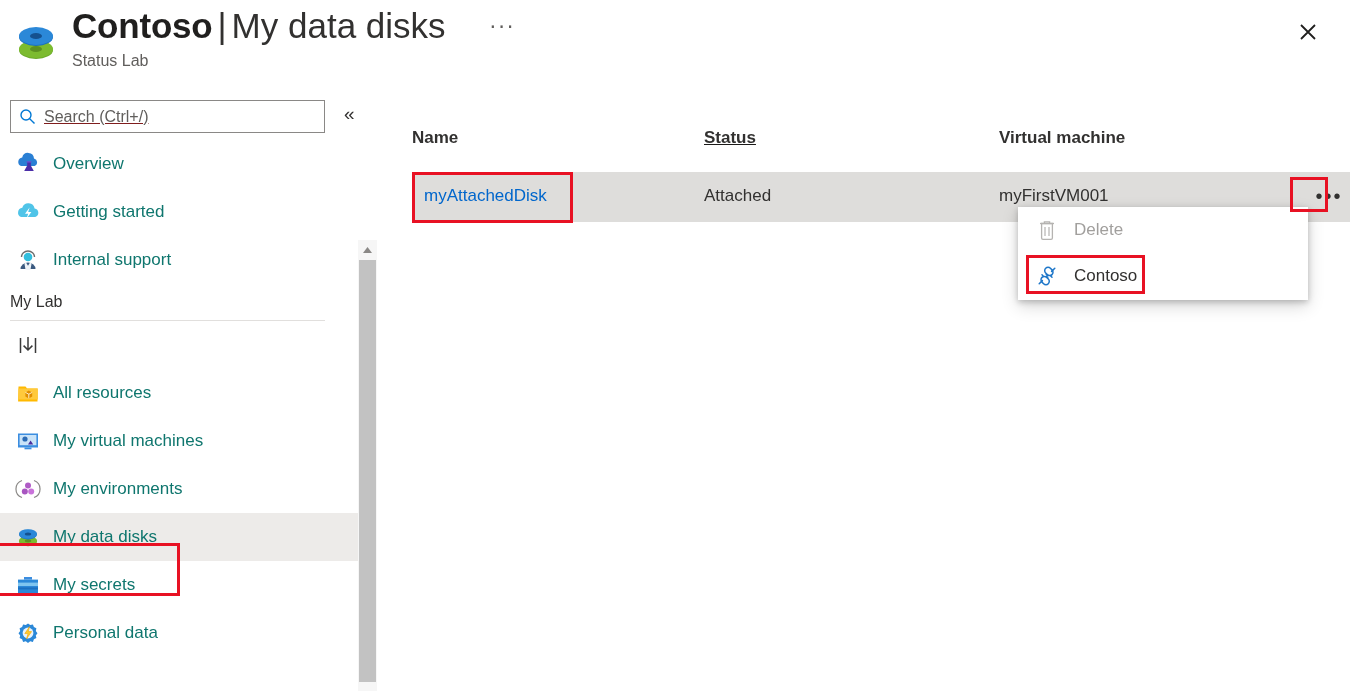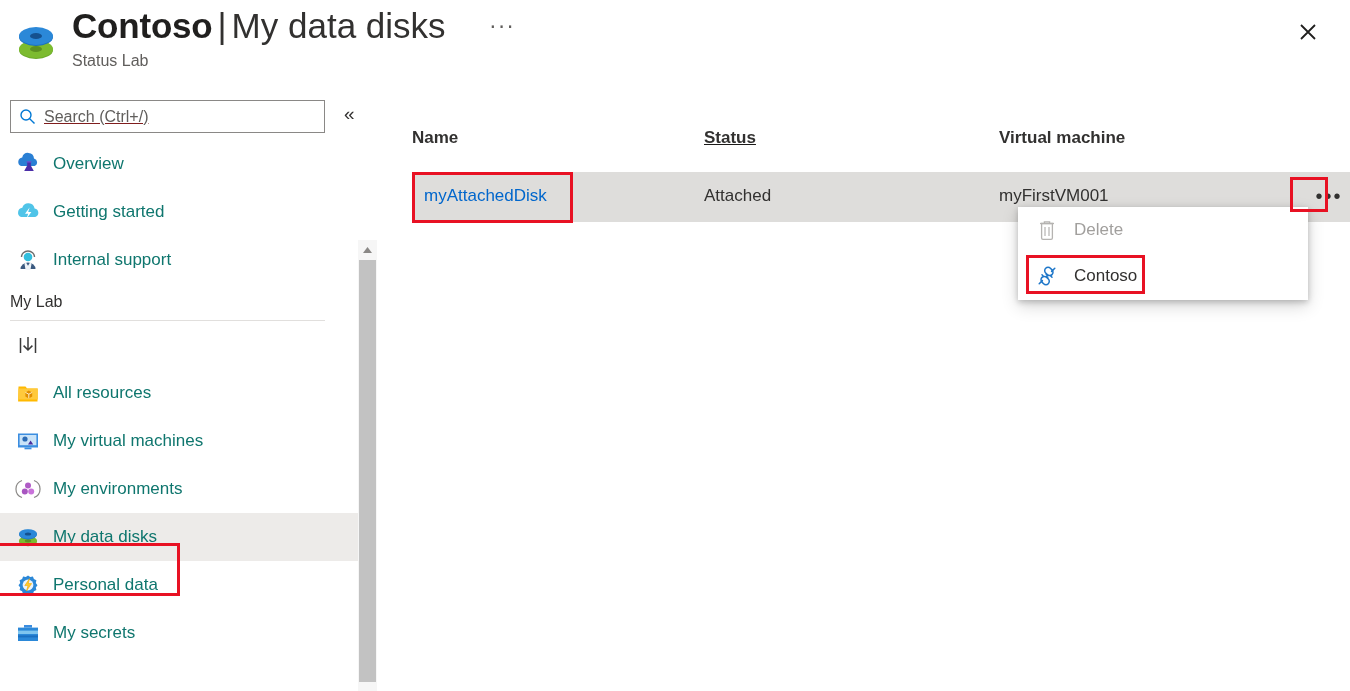--- a/index.html
+++ b/index.html
@@ -295,38 +295,38 @@
             <ellipse cx="13" cy="10" rx="9" ry="4.8" fill="#2b88d8"></ellipse>
             <ellipse cx="13" cy="10" rx="3.2" ry="1.6" fill="#15518f"></ellipse>
           </svg>
         </span>
         <span class="nav-label">My data disks</span>
       </div>
 
       <div class="nav-item">
         <span class="nav-ico">
           <svg width="26" height="26" viewBox="0 0 26 26">
-            <path d="M13 3.4 l2.2 1.7 2.7-0.6 1 2.6 2.5 1.2 -0.6 2.7 1.7 2.2 -1.7 2.2 0.6 2.7 -2.5 1.2 -1 2.6 -2.7-0.6 -2.2 1.7 -2.2-1.7 -2.7 0.6 -1-2.6 -2.5-1.2 0.6-2.7 -1.7-2.2 1.7-2.2 -0.6-2.7 2.5-1.2 1-2.6 2.7 0.6 z" fill="#2b88d8"></path>
-            <circle cx="13" cy="13" r="5.4" fill="#e8f3fc"></circle>
-            <path d="M14.6 6.6 l-4.8 7 h3.3 l-1.7 5.4 5.2-7.4 h-3.4 z" fill="#ffcb2f" stroke="#f2a400" stroke-width="0.6"></path>
-          </svg>
-        </span>
-        <span class="nav-label">Personal data</span>
-      </div>
-
-      <div class="nav-item">
-        <span class="nav-ico">
-          <svg width="26" height="26" viewBox="0 0 26 26">
             <rect x="9" y="5" width="8" height="2.6" fill="#3b8de0"></rect>
             <rect x="3" y="7.6" width="20" height="13.4" fill="#2b88d8"></rect>
             <rect x="3" y="10.6" width="20" height="3.4" fill="#7fc5ef"></rect>
             <rect x="3" y="15.4" width="20" height="2" fill="#1b6fc0"></rect>
           </svg>
         </span>
         <span class="nav-label">My secrets</span>
+      </div>
+
+      <div class="nav-item">
+        <span class="nav-ico">
+          <svg width="26" height="26" viewBox="0 0 26 26">
+            <path d="M13 3.4 l2.2 1.7 2.7-0.6 1 2.6 2.5 1.2 -0.6 2.7 1.7 2.2 -1.7 2.2 0.6 2.7 -2.5 1.2 -1 2.6 -2.7-0.6 -2.2 1.7 -2.2-1.7 -2.7 0.6 -1-2.6 -2.5-1.2 0.6-2.7 -1.7-2.2 1.7-2.2 -0.6-2.7 2.5-1.2 1-2.6 2.7 0.6 z" fill="#2b88d8"></path>
+            <circle cx="13" cy="13" r="5.4" fill="#e8f3fc"></circle>
+            <path d="M14.6 6.6 l-4.8 7 h3.3 l-1.7 5.4 5.2-7.4 h-3.4 z" fill="#ffcb2f" stroke="#f2a400" stroke-width="0.6"></path>
+          </svg>
+        </span>
+        <span class="nav-label">Personal data</span>
       </div>
 
     </div>
 
     <div class="sb-track">
       <div class="sb-arrow up">
         <svg width="11" height="8" viewBox="0 0 11 8">
           <path d="M5.5 1 L10 7 L1 7 Z" fill="#8a8886"></path>
         </svg>
       </div>

